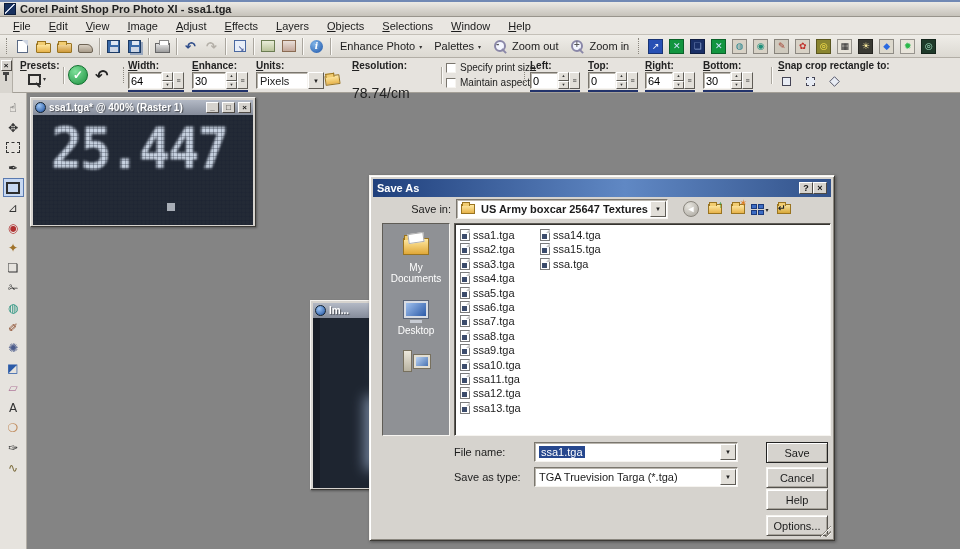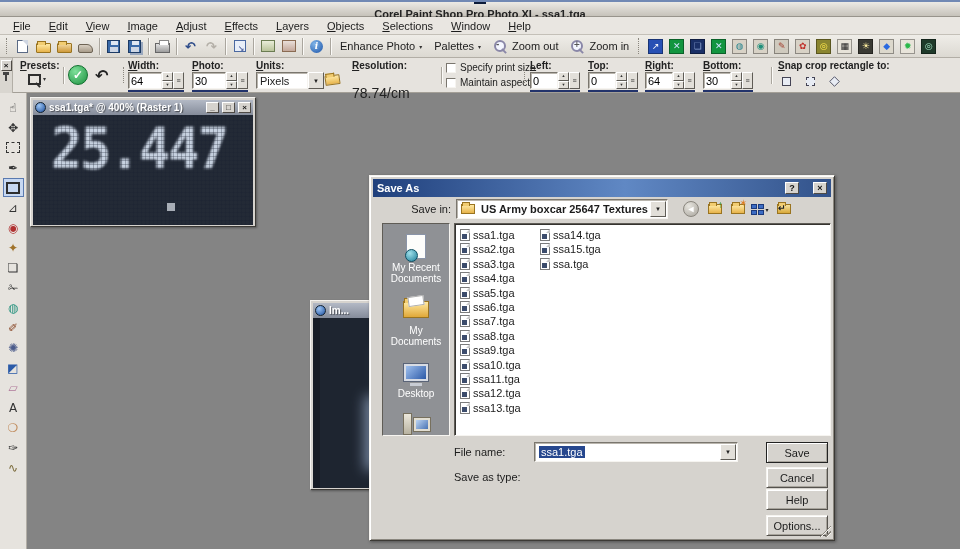--- a/index.html
+++ b/index.html
@@ -12,21 +12,21 @@
   .field  { background:#fff; border:1px solid; border-color:#7a766e #f6f4f0 #f6f4f0 #7a766e; box-shadow:inset 1px 1px 0 #b9b5ad; }
   .vsep   { width:1px; height:17px; background:#aaa69e; box-shadow:1px 0 0 #fbfaf7; margin:0 3px; flex:0 0 auto; }
   .handle { width:3px; height:16px; border-left:1px dotted #8a867e; margin:0 3px; flex:0 0 auto; }
   .win-btn { width:14px; height:12px; display:flex; align-items:center; justify-content:center;
     background:#d6d3ce; border:1px solid; border-color:#fff #4e4a45 #4e4a45 #fff;
     font:bold 9px "Liberation Sans",sans-serif; color:#111; line-height:1; }
 
   
   #titlebar { position:absolute; left:0; top:0; right:0; height:17px;
     background:linear-gradient(#eceae5,#c6c2ba); border-top:2px solid #7189b4; border-bottom:1px solid #98948c;
-    display:flex; align-items:center; gap:4px; padding:0 4px;flex-direction:column; }
+    display:flex; align-items:center; gap:4px; padding:0 4px; }
   #app-icon { width:12px; height:12px; background:linear-gradient(135deg,#17305e 45%,#cfd8ea 45% 55%,#17305e 55%); border:1px solid #0c1c3a; }
   #titlebar .t { font-weight:bold; color:#222; }
 
   
   #menubar { position:absolute; left:0; top:17px; right:0; height:18px; background:#e9e6e1;
     border-bottom:1px solid #c4c0b8; display:flex; align-items:center; padding-left:4px; }
   .menu-item { padding:2px 9px; cursor:default; }
   .menu-item::first-letter { text-decoration:underline; }
 
   
@@ -114,21 +114,21 @@
   #win2 .strip { position:absolute; left:0; top:0; width:7px; height:100%; background:#161b24; }
   #win2 .blob1 { position:absolute; left:52px; top:78px; width:44px; height:74px; background:#93a6c4; opacity:.8; filter:blur(7px); }
   #win2 .blob2 { position:absolute; left:66px; top:26px; width:26px; height:44px; background:#6e83a6; opacity:.6; filter:blur(8px); }
 
   
   #dialog { position:absolute; left:369px; top:175px; width:466px; height:366px; z-index:5;
     background:#d6d3ce; border:1px solid; border-color:#f6f4f0 #3c3a36 #3c3a36 #f6f4f0;
     box-shadow:inset 1px 1px 0 #fff, inset -1px -1px 0 #8a867e, 1px 1px 3px rgba(0,0,0,.4); }
   #dlg-title { position:absolute; left:3px; top:3px; right:3px; height:18px;
     background:linear-gradient(90deg,#20407c 0%,#6088c4 55%,#32528a 100%);
-    display:flex; align-items:center; padding:0 4px; gap:14px; }
+    display:flex; align-items:center; padding:0 4px; gap:0; }
   #dlg-title .txt { color:#fff; font-weight:bold; flex:1; }
   .dlg-label { position:absolute; color:#1c1c1c; }
   #savein-combo { position:absolute; left:86px; top:23px; width:212px; height:20px; display:flex; align-items:center; padding:1px;font-weight:bold; }
   #savein-combo .txt { flex:1; padding-left:4px; white-space:nowrap; overflow:hidden; }
   .combo-dd { width:16px; height:16px; background:#e2dfd9; border:1px solid; border-color:#fff #5f5c56 #5f5c56 #fff; display:flex; align-items:center; justify-content:center; font-size:6px; color:#222; flex:0 0 auto; }
   .mini-folder { width:14px; height:10px; background:linear-gradient(#ffeaa6,#e7b34a); border:1px solid #9a7420; position:relative; margin:0 2px 0 3px; flex:0 0 auto; }
   .mini-folder::before { content:''; position:absolute; left:0; top:-3px; width:6px; height:3px; background:#f2cd72; border:1px solid #9a7420; border-bottom:none; }
 
   #navicons { position:absolute; left:312px; top:24px; display:flex; align-items:center; gap:5px; }
   .nav { width:18px; height:18px; display:flex; align-items:center; justify-content:center; position:relative; }
@@ -334,21 +334,21 @@
     <span class="tb2-label" style="left:128px">Width:</span>
     <span class="fldrow" style="left:128px">
       <input class="field numfld" value="64" style="">
       <span class="spin">
           <span>▲</span>
           <span>▼</span>
         </span>
       <span class="minib">≡</span>
     </span>
 
-    <span class="tb2-label" style="left:192px">Photo:</span>
+    <span class="tb2-label" style="left:192px">Enhance:</span>
     <span class="fldrow" style="left:192px">
       <input class="field numfld" value="30" style="">
       <span class="spin">
           <span>▲</span>
           <span>▼</span>
         </span>
       <span class="minib">≡</span>
     </span>
 
     <span class="tb2-label" style="left:256px">Units:</span>
@@ -547,27 +547,20 @@
           </span>
           <span class="nav-dd">▾</span>
         </span>
       <span class="nav">
           <span class="mini-folder" style="background:linear-gradient(#f6e2a0,#d8a838)"></span>
           <span class="nav-arrow-in">↵</span>
         </span>
     </div>
 
     <div id="placesbar">
-      <div class="place">
-        <span class="pi">
-            <span class="pi-doc"></span>
-            <span class="pi-clock"></span>
-          </span>
-        <span class="lbl">My Recent Documents</span>
-      </div>
       <div class="place">
         <span class="pi">
             <span class="pi-folderbig"></span>
           </span>
         <span class="lbl">My Documents</span>
       </div>
       <div class="place">
         <span class="pi">
             <span class="pi-screen"></span>
             <span class="pi-stand"></span>
@@ -656,20 +649,24 @@
           </div>
         </div>
     </div>
 
     <span class="dlg-label" style="left:84px;top:270px">File name:</span>
     <div class="combo2 field" style="top:266px">
       <span class="txt"><span class="seltext">ssa1.tga</span></span>
       <span class="combo-dd">▼</span>
     </div>
     <span class="dlg-label" style="left:84px;top:295px">Save as type:</span>
+    <div class="combo2 field" style="top:291px">
+      <span class="txt">TGA Truevision Targa (*.tga)</span>
+      <span class="combo-dd">▼</span>
+    </div>
 
     <div class="dlg-btn default" style="left:396px;top:266px">Save</div>
     <div class="dlg-btn" style="left:396px;top:291px">Cancel</div>
     <div class="dlg-btn" style="left:396px;top:313px">Help</div>
     <div class="dlg-btn" style="left:396px;top:339px">Options...</div>
     <span id="grip"></span>
   </div>
 
 </div>
 

